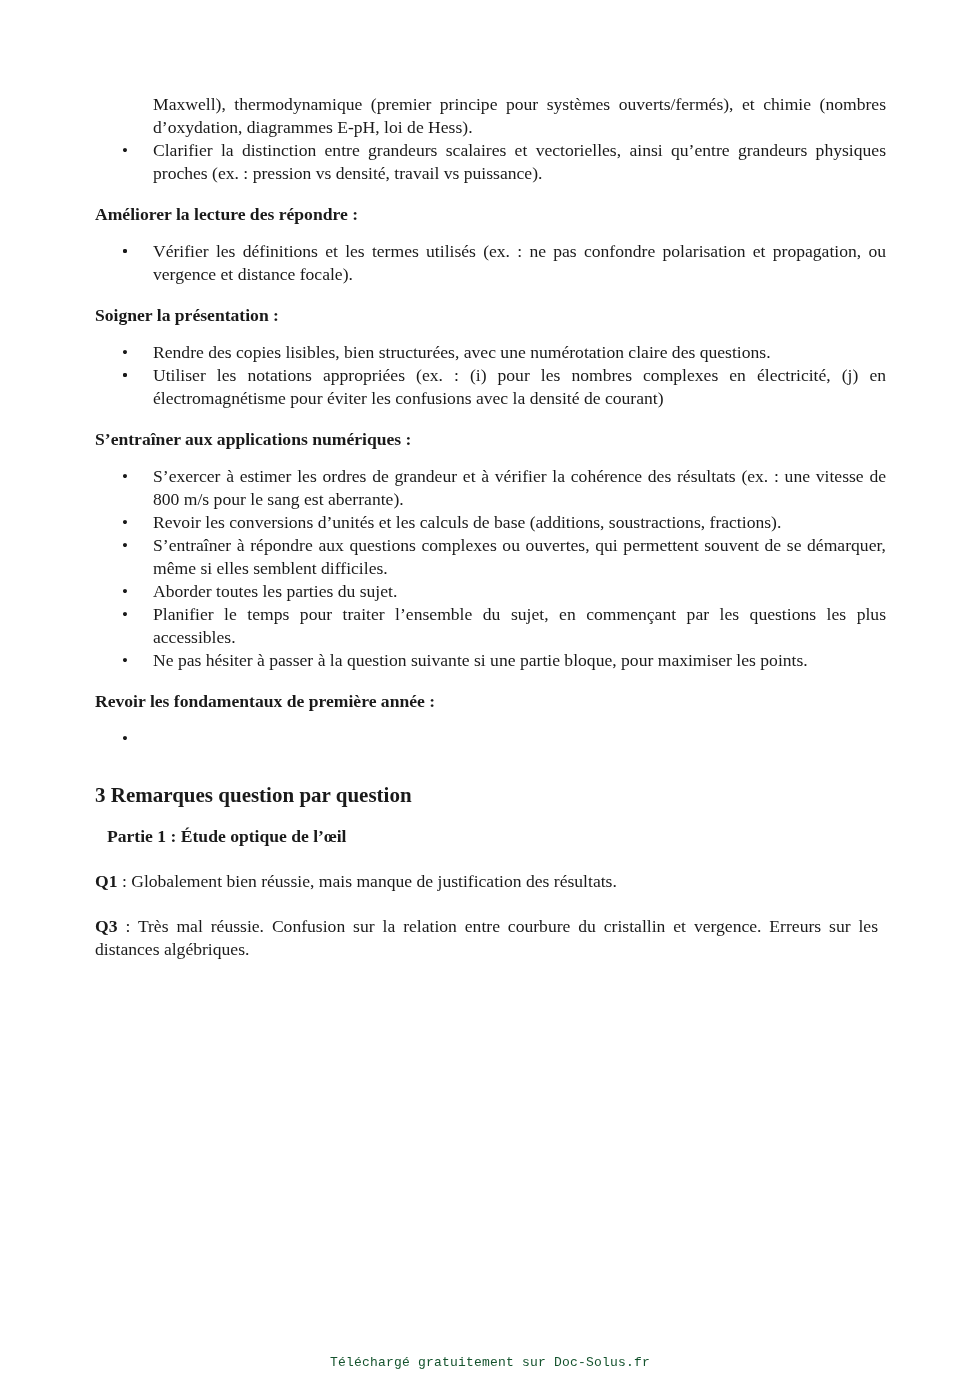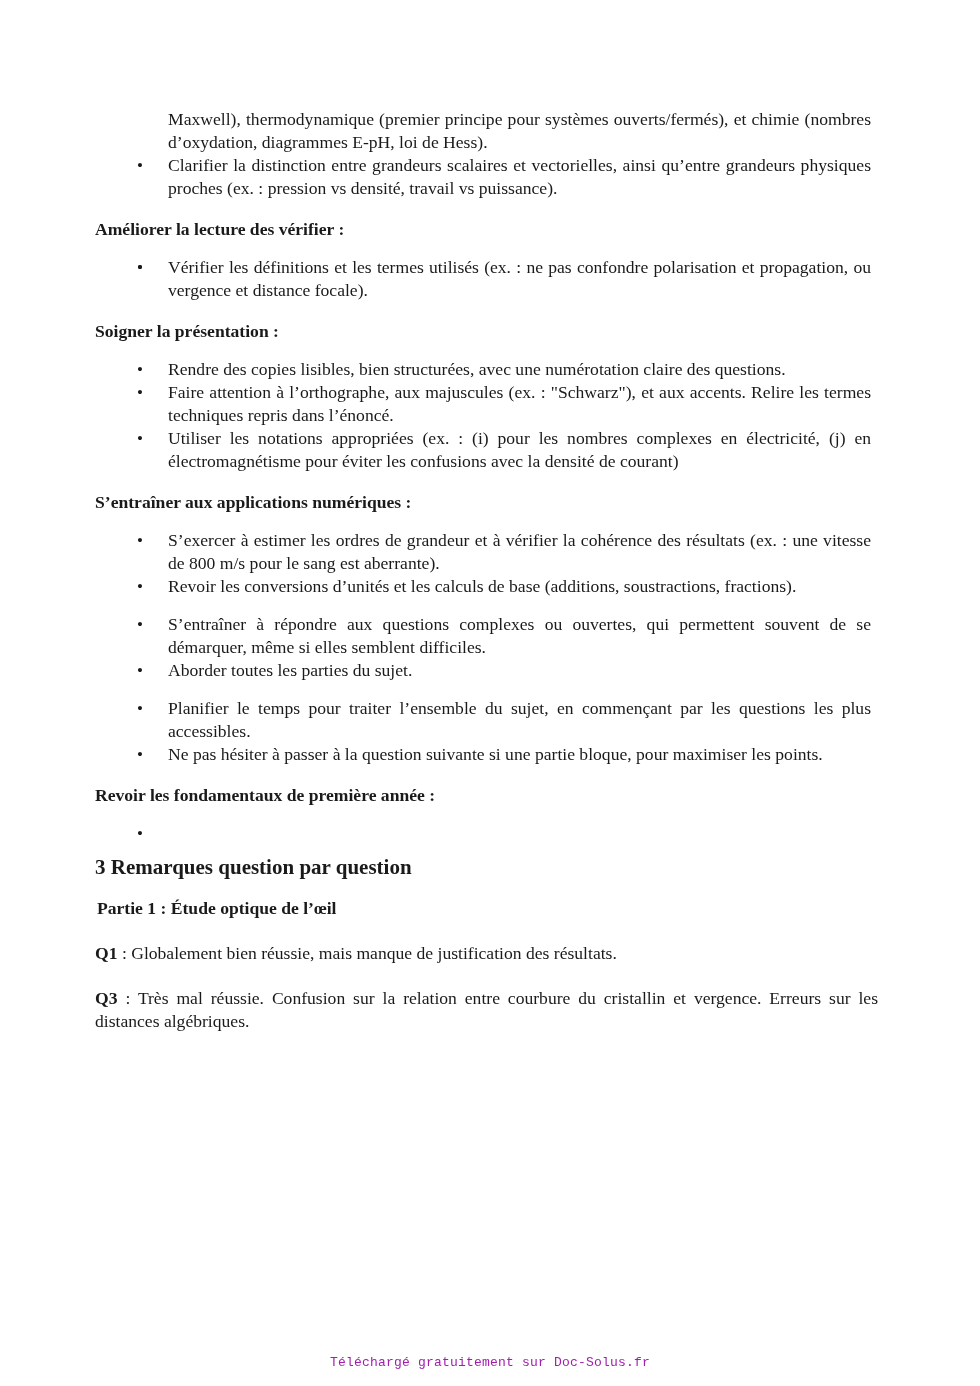--- a/index.html
+++ b/index.html
@@ -5,68 +5,68 @@
     html, body { margin: 0; padding: 0; background: #ffffff; }
     body {
       width: 980px; height: 1386px; position: relative; overflow: hidden;
       font-family: "Liberation Serif", "DejaVu Serif", serif;
       color: #1a1a1a;
     }
     .page {
       position: absolute; left: 95px; top: 93px; width: 791px;
       font-size: 17.6px; line-height: 23px;
     }
-    .bullets { list-style: none; margin: 15px; padding: 0; }
+    .bullets { list-style: none; margin: 0; padding: 0; }
     .bullets li {
       position: relative; padding-left: 58px; text-align: justify;
     }
     .bullets li .dot {
       position: absolute; left: 27px; top: 0; font-size: 17px;
     }
     .bullets.cont li { padding-left: 58px; }
     .subhead { font-weight: bold; margin: 18px 0 14px 0; }
     .subhead .plain { font-weight: normal; }
     .section-title {
       font-weight: bold; font-size: 21px; line-height: 26px;
-      margin: 47px 0 17px 0;
+      margin: 69px 0 17px 0;
     }
-    .partie { font-weight: bold; margin: 0 0 22px 2px; }
+    .partie { font-weight: bold; margin: 0 0 22px 12px; }
     .q { margin: 0 8px 22px 0; text-align: justify; }
     .q b { font-weight: bold; }
     .footer {
       position: absolute; left: 0; width: 980px; top: 1355px; text-align: center;
       font-family: "Liberation Mono", "DejaVu Sans Mono", monospace;
-      font-size: 13px; color: #a21caf; letter-spacing: 0.2px;
+      font-size: 13px; color: #14532d; letter-spacing: 0.2px;
     }
   </style>
 </head>
 <body>
 
 <div class="page">
 
   <ul class="bullets cont">
     <li style="">
       <span>Maxwell), thermodynamique (premier principe pour systèmes ouverts/fermés), et chimie (nombres d’oxydation, diagrammes E-pH, loi de Hess).</span>
     </li>
     <li>
       <span class="dot">•</span>
       <span>Clarifier la distinction entre grandeurs scalaires et vectorielles, ainsi qu’entre grandeurs physiques proches (ex. : pression vs densité, travail vs puissance).</span>
     </li>
   </ul>
 
-  <div class="subhead">Améliorer la lecture des vérifier :</div>
+  <div class="subhead">Améliorer la lecture des répondre :</div>
   <ul class="bullets">
     <li><span class="dot">•</span></li>
     <li><span class="dot">•</span><span>Vérifier les définitions et les termes utilisés (ex. : ne pas confondre polarisation et propagation, ou vergence et distance focale).</span></li>
   </ul>
 
   <div class="subhead">Soigner la présentation :</div>
   <ul class="bullets">
     <li><span class="dot">•</span><span>Rendre des copies lisibles, bien structurées, avec une numérotation claire des questions.</span></li>
-    <li><span class="dot">•</span><span>Faire attention à l’orthographe, aux majuscules (ex. : "Schwarz"), et aux accents. Relire les termes techniques repris dans l’énoncé.</span></li>
+    <li><span class="dot">•</span></li>
     <li><span class="dot">•</span><span>Utiliser les notations appropriées (ex. : (i) pour les nombres complexes en électricité, (j) en électromagnétisme pour éviter les confusions avec la densité de courant)</span></li>
   </ul>
 
   <div class="subhead">S’entraîner aux applications numériques :</div>
   <ul class="bullets">
     <li><span class="dot">•</span><span>S’exercer à estimer les ordres de grandeur et à vérifier la cohérence des résultats (ex. : une vitesse de 800 m/s pour le sang est aberrante).</span></li>
     <li><span class="dot">•</span><span>Revoir les conversions d’unités et les calculs de base (additions, soustractions, fractions).</span></li>
   </ul>
 
   <ul class="bullets">

